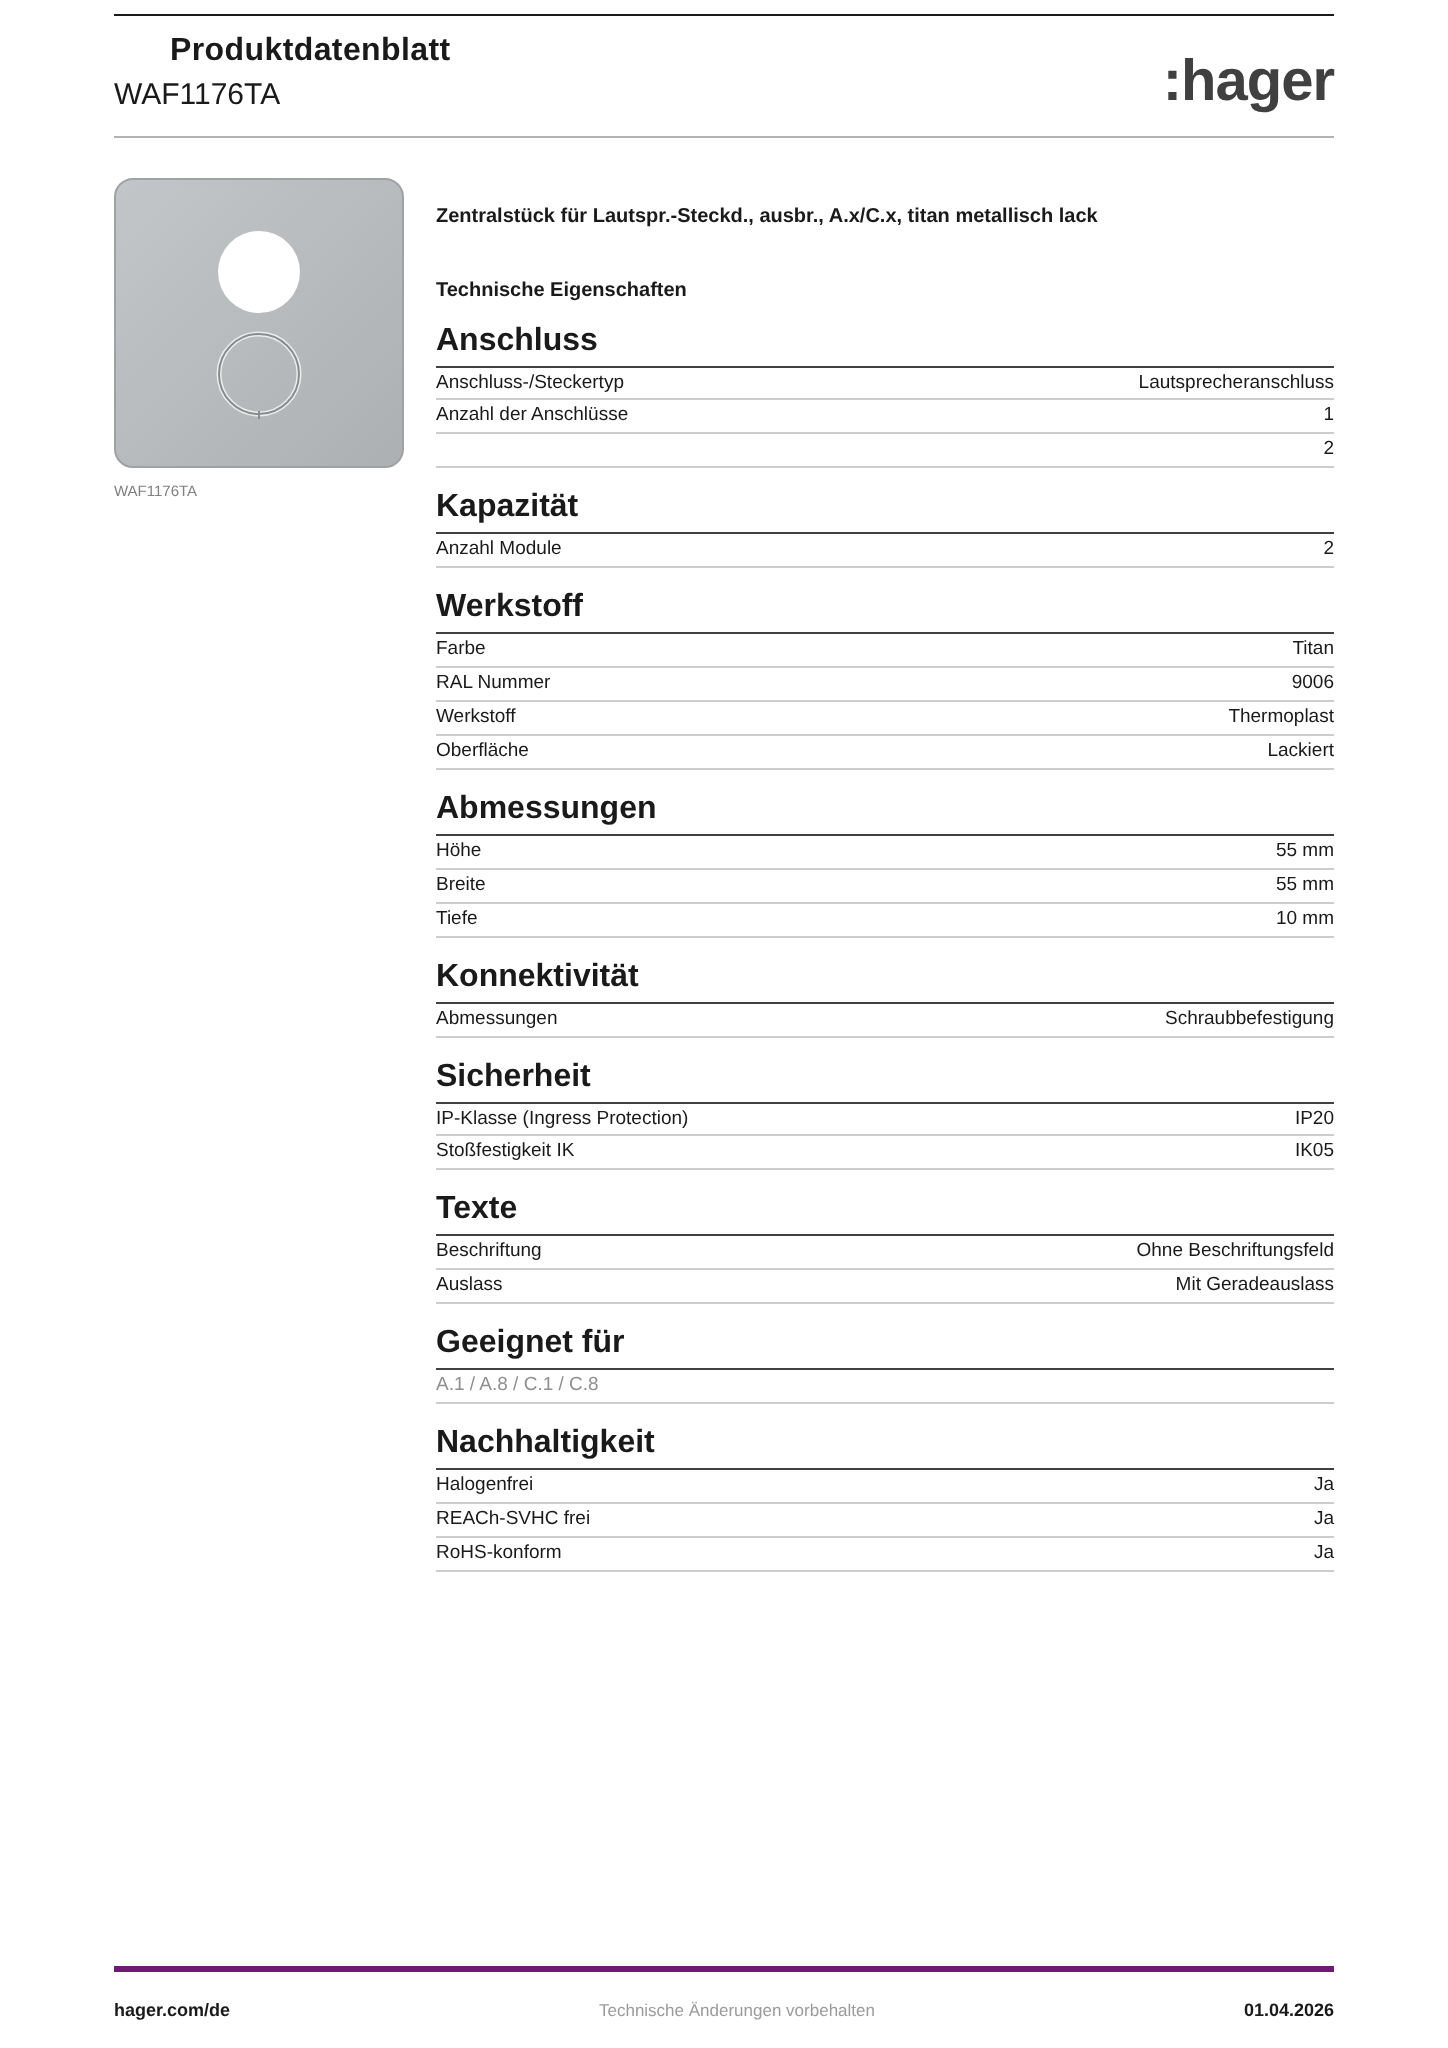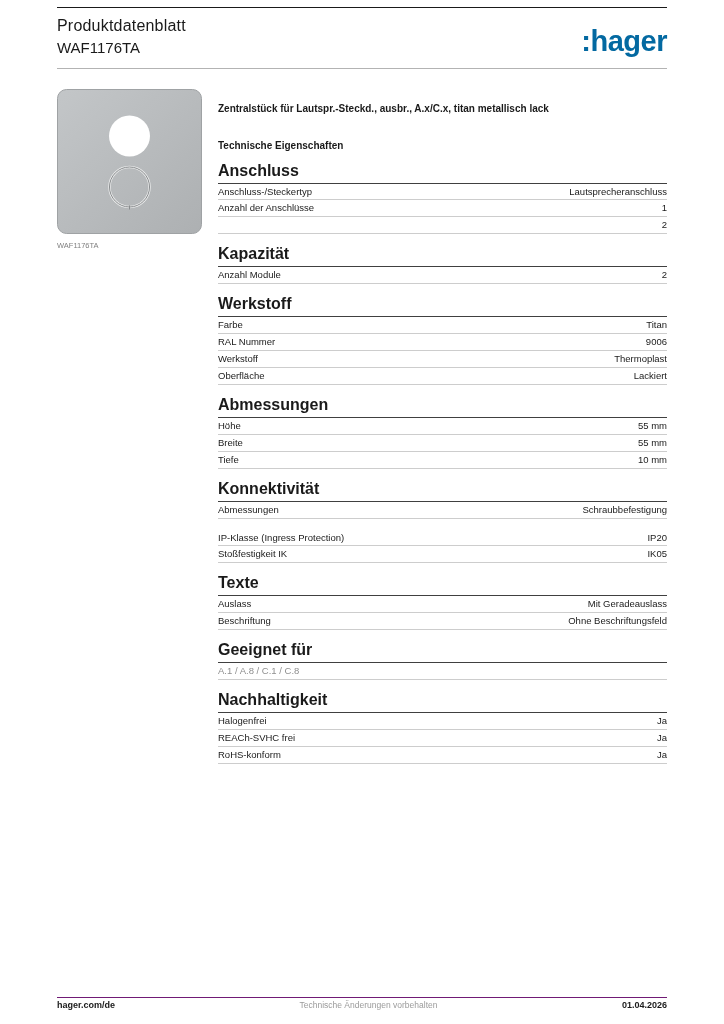--- a/index.html
+++ b/index.html
@@ -9,21 +9,21 @@
     color: #1a1a1a;
     font-family: "Liberation Sans", sans-serif;
     position: relative;
     overflow: hidden;
   }
   .page { position: absolute; top: 0; left: 0; right: 0; bottom: 0; padding: 0 57px; }
 
   
   .top-rule { border-top: 1px solid #1a1a1a; margin-top: 7px; }
   .header-row { display: flex; justify-content: space-between; align-items: flex-end; margin-top: 9px; }
-  .doc-type { font-size: 16px; font-weight: normal; letter-spacing: 0.2px; }
+  .doc-type { font-size: 16px; font-weight: bold; letter-spacing: 0.2px; margin-left: 28px; }
   .product-code { font-size: 15px; margin-top: 4px; }
   .logo { font-size: 29px; font-weight: bold; line-height: 1; letter-spacing: -0.5px; }
   .header-rule { border-top: 1px solid #b3b3b3; margin-top: 12px; }
 
   
   .main { display: flex; margin-top: 20px; }
   .left-col { width: 145px; flex: 0 0 145px; }
   .product-image svg { display: block; }
   .image-caption { font-size: 7.5px; color: #808080; margin-top: 7px; }
   .right-col { flex: 1; margin-left: 16px; min-width: 0; }
@@ -44,40 +44,40 @@
     padding: 3px 0 2px;
     border-bottom: 1px solid #cdcdcd;
   }
   .row .label { flex: 1; padding-right: 10px; }
   .row .value { text-align: right; white-space: nowrap; }
   .row.muted .label { color: #8f8f8f; }
 
   
   .footer {
     position: absolute; left: 57px; right: 57px; bottom: 14px;
-    border-top: 1px solid #701a75;
-    padding-top: 2px;
+    border-top: 3px solid #701a75;
+    padding-top: 14px;
     display: flex; justify-content: space-between; align-items: baseline; gap: 27px;
   }
   .f-left, .f-right { font-size: 9px; font-weight: bold; }
   .f-center { font-size: 8.5px; color: #9b9b9b; }
 </style>
 </head>
 <body>
 
 <div class="page">
 
   <div class="top-rule"></div>
 
   <div class="header-row">
     <div>
       <div class="doc-type">Produktdatenblatt</div>
       <div class="product-code">WAF1176TA</div>
     </div>
-    <div class="logo" style="color: #0369a1;">:hager</div>
+    <div class="logo" style="color: #404040;">:hager</div>
   </div>
 
   <div class="header-rule"></div>
 
   <div class="main">
 
     <div class="left-col">
       <div class="product-image">
         <svg viewBox="0 0 145 145" width="145" height="145">
           <defs>
@@ -157,38 +157,39 @@
             </div>
           </div>
           <div class="section">
             <div class="section-title">Konnektivität</div>
             <div class="row">
               <span class="label">Abmessungen</span>
               <span class="value">Schraubbefestigung</span>
             </div>
           </div>
           <div class="section">
+            <div class="section-title">Sicherheit</div>
             <div class="row">
               <span class="label">IP-Klasse (Ingress Protection)</span>
               <span class="value">IP20</span>
             </div>
             <div class="row">
               <span class="label">Stoßfestigkeit IK</span>
               <span class="value">IK05</span>
             </div>
           </div>
           <div class="section">
             <div class="section-title">Texte</div>
             <div class="row">
+              <span class="label">Beschriftung</span>
+              <span class="value">Ohne Beschriftungsfeld</span>
+            </div>
+            <div class="row">
               <span class="label">Auslass</span>
               <span class="value">Mit Geradeauslass</span>
-            </div>
-            <div class="row">
-              <span class="label">Beschriftung</span>
-              <span class="value">Ohne Beschriftungsfeld</span>
             </div>
           </div>
           <div class="section">
             <div class="section-title">Geeignet für</div>
             <div class="row muted">
               <span class="label">A.1 / A.8 / C.1 / C.8</span>
               <span class="value"></span>
             </div>
           </div>
           <div class="section">

